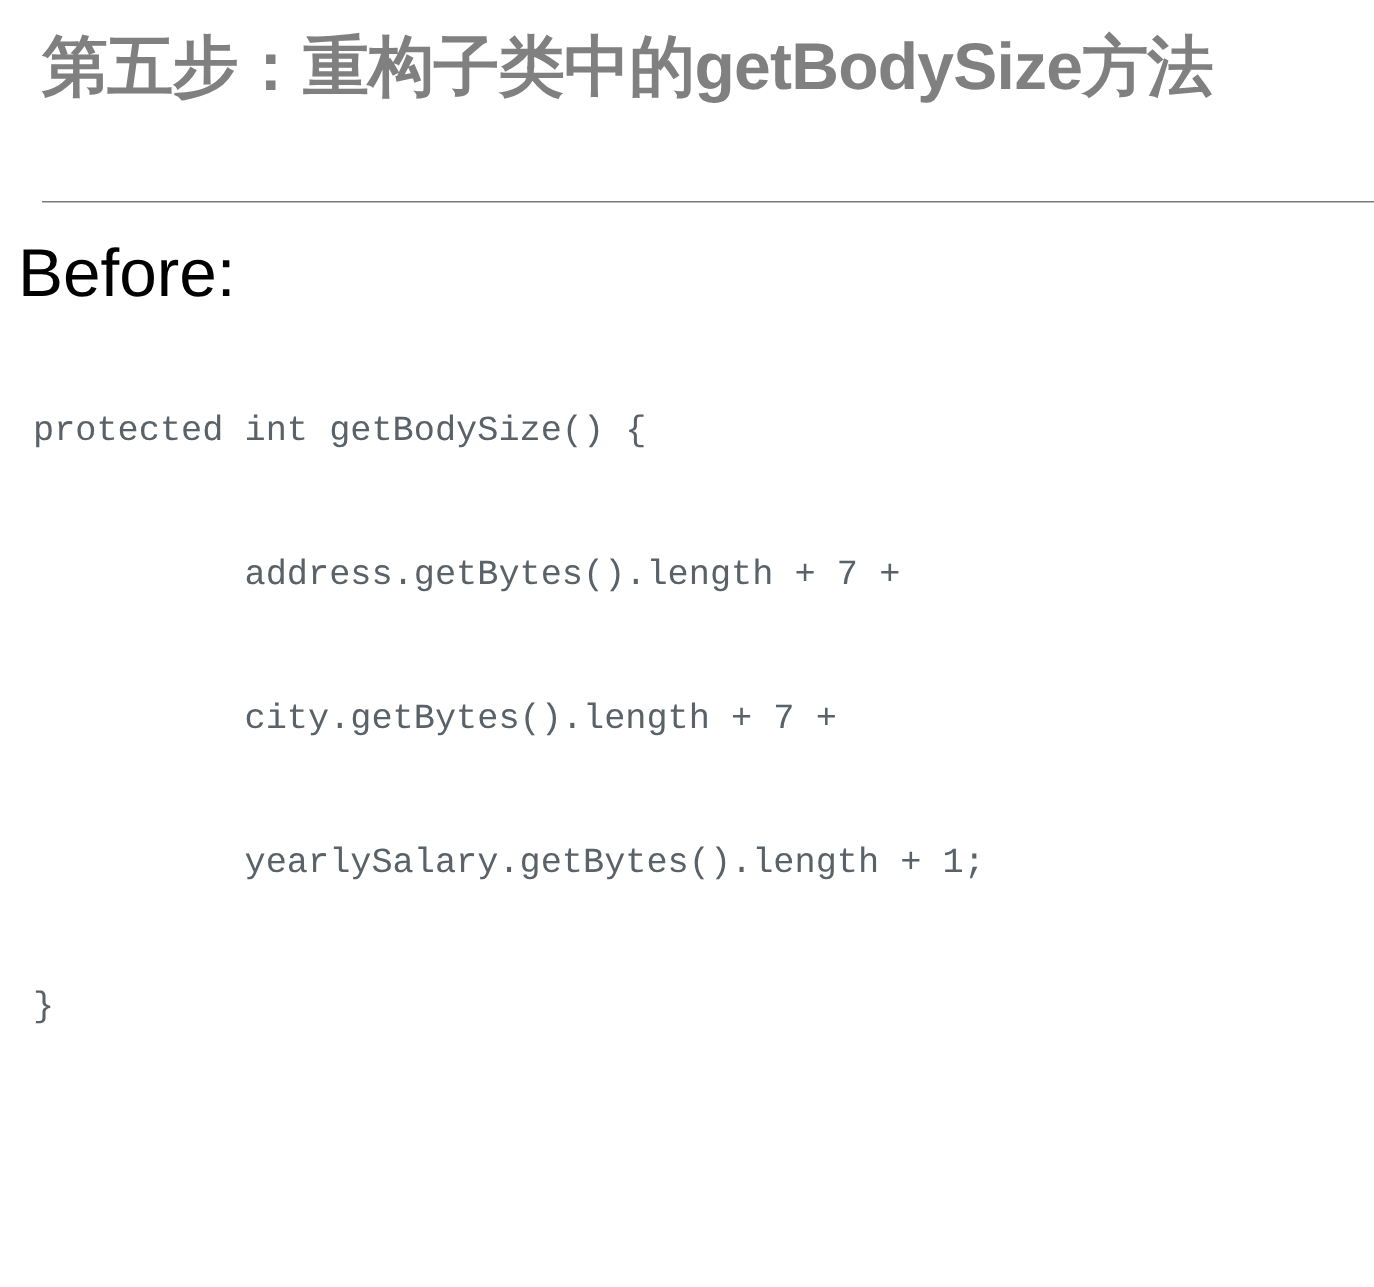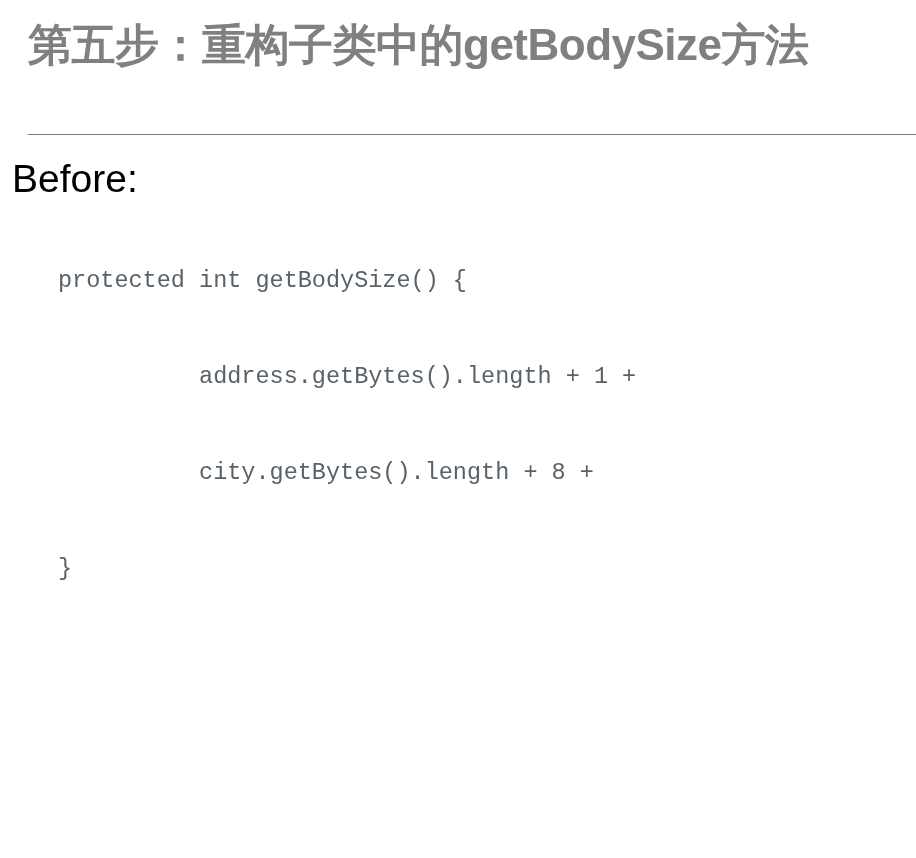--- a/index.html
+++ b/index.html
@@ -42,21 +42,21 @@
   }
   .body-area {
     position: absolute;
     left: 0;
     top: 158px;
     width: 916px;
     height: 700px;
   }
   .section-label {
     font-family: "Liberation Sans", sans-serif;
-    font-size: 39px;
+    font-size: 45px;
     font-weight: normal;
     color: #000000;
     line-height: 1.06;
     margin: 0;
     padding: 0 0 2px 12px;
   }
   .code-block {
     font-family: "Liberation Mono", "DejaVu Sans Mono", monospace;
     font-size: 23.5px;
     line-height: 32px;
@@ -64,37 +64,37 @@
     white-space: pre;
     margin: 0;
     padding: 0;
   }
   .code-block.before-code {
     padding-left: 22px;
   }
   .code-line {
     display: block;
     white-space: pre;
-    margin-left: 36px;
   }
 </style>
 </head>
 <body>
 
 <div class="slide">
 
   <div class="slide-title">第五步：重构子类中的getBodySize方法</div>
 
   <div class="title-divider"></div>
 
   <div class="body-area">
 
     <div class="section-label">Before:</div>
 
     <div class="code-block before-code">
       <span class="code-line">protected int getBodySize() {</span>
-      <span class="code-line">          address.getBytes().length + 1 +</span>
-      <span class="code-line">          city.getBytes().length + 8 +</span>
+      <span class="code-line">          address.getBytes().length + 7 +</span>
+      <span class="code-line">          city.getBytes().length + 7 +</span>
+      <span class="code-line">          yearlySalary.getBytes().length + 1;</span>
       <span class="code-line">}</span>
     </div>
 
   </div>
 </div>
 
 </body></html>

